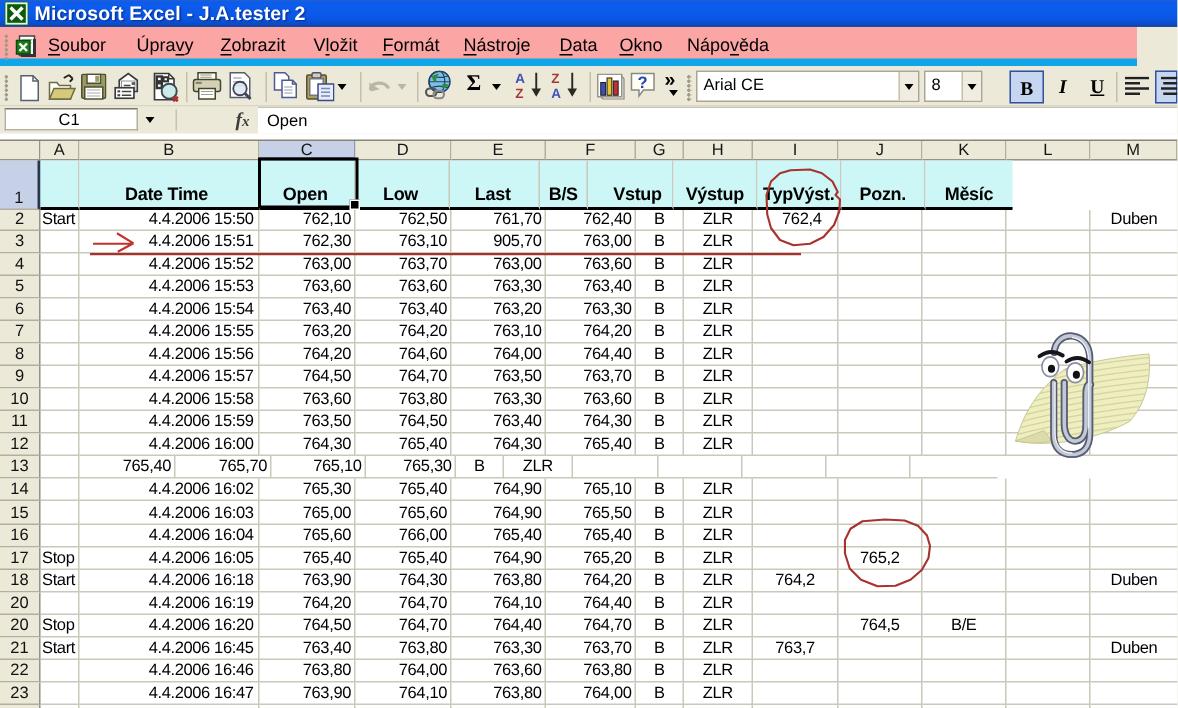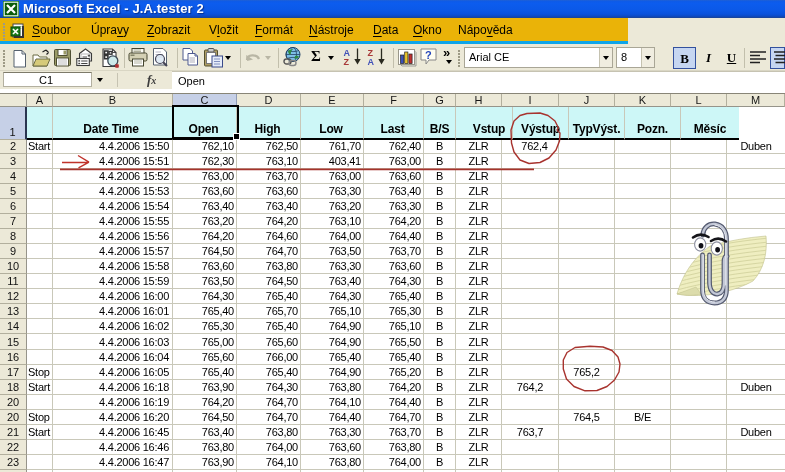--- a/index.html
+++ b/index.html
@@ -1,38 +1,38 @@
 <!DOCTYPE html>
 <html><head><meta charset="utf-8"><style>
 *{margin:0;padding:0;box-sizing:border-box}
 html,body{width:785px;height:472px;overflow:hidden}
 body{position:relative;font-family:"Liberation Sans",sans-serif;background:#ece9d8}
 .titlebar{position:absolute;left:0;top:0;width:785px;height:18px;
  background:linear-gradient(180deg,#2160d2 0%,#0e5be8 8%,#0c5cee 18%,#0b59e8 55%,#0a52dc 78%,#0c4ac4 90%,#16439e 97%,#2b5cab 100%);}
 .titlebar .txt{position:absolute;left:23px;top:0.5px;font-size:13px;font-weight:bold;color:#fff;letter-spacing:.1px;text-shadow:1px 1px 1px rgba(0,20,80,.55)}
 .tico{position:absolute;left:3px;top:1px}
-.menubar{position:absolute;left:0;top:18px;width:628px;height:26px;background:#eab308;border-bottom:3px solid #0ea5e9}
+.menubar{position:absolute;left:0;top:18px;width:758px;height:26px;background:#fca5a5;border-bottom:5px solid #0ea5e9}
 .menu{position:absolute;top:5px;font-size:12px;color:#000}
 .menu u{text-underline-offset:1.5px}
 .grip{position:absolute;width:3px;background-image:radial-gradient(circle at 1.2px 1.2px,#9d9a86 1px,transparent 1.1px);background-size:3px 3px;background-repeat:repeat-y}
 .toolbar{position:absolute;left:0;top:44px;width:785px;height:27px;background:#ece9d8;border-bottom:1px solid #d9d6c4}
 .ti{position:absolute;top:48px}
 .sep{position:absolute;top:48px;width:1px;height:20px;background:#c2bfac}
 .combo{position:absolute;top:47px;height:21px;background:#fff;border:1px solid #a9a696;font-size:11px;color:#000}
 .combo .t{position:absolute;left:4px;top:3px;white-space:nowrap}
 .cbtn{position:absolute;top:0;right:0;width:13px;height:100%;background:#f0ede0;border-left:1px solid #c5c2b0}
 .cbtn:after{content:"";position:absolute;left:3px;top:8px;border:3.5px solid transparent;border-top:4px solid #000}
 .fbtn{position:absolute;top:47px;width:23px;height:22px;font-size:13px;text-align:center;line-height:21px;color:#000}
 .pressed{background:#c6d6f1;border:1px solid #33519e}
 .fmbar{position:absolute;left:0;top:71px;width:785px;height:18px;background:#ece9d8}
 .namebox{position:absolute;left:3px;top:0.5px;width:89px;height:15.5px;background:#fff;border:1px solid #b3b0a0;border-top-color:#7d7a6a;font-size:11px}
 .namebox span{position:absolute;left:35px;top:1.5px}
 .nbtn{position:absolute;left:93px;top:0.5px;width:16px;height:15.5px;background:#ece9d8}
 .nbtn:after{content:"";position:absolute;left:4px;top:6px;border:3.5px solid transparent;border-top:4px solid #000}
-.fxi{position:absolute;left:147px;top:1px;font-family:"Liberation Serif",serif;font-style:italic;font-size:13px;font-weight:bold;color:#3c3c3c}
+.fxi{position:absolute;left:157px;top:1px;font-family:"Liberation Serif",serif;font-style:italic;font-size:13px;font-weight:bold;color:#3c3c3c}
 .fxi i{font-size:10px}
 .ffield{position:absolute;left:172px;top:0px;width:613px;height:18px;background:#fff;border-top:1px solid #c6c3b2}
 .ffield span{position:absolute;left:6px;top:3px;font-size:11px}
 .wstrip{position:absolute;left:0;top:89px;width:785px;height:5px;background:#fff}
 .grid{position:absolute;left:0;top:93px;width:785px;height:379px;background:#fff;border-top:1px solid #888577}
 .hrow{display:flex;height:13px}
 .hrow>div{background:#ece9d8;border-right:1px solid #b2af9d;border-bottom:1px solid #96948a;font-size:11px;color:#161616;text-align:center;line-height:12px;overflow:hidden}
 .hrow .sel{background:#c6d0e7;border-bottom:2px solid #2a3550;border-right:1px solid #8f9bb5}
 .row{display:flex}
 .row>.rh{width:27px;background:#ece9d8;border-right:1px solid #96948a;border-bottom:1px solid #b2af9d;font-size:11px;color:#111;text-align:center;display:flex;align-items:flex-end;justify-content:center;padding-bottom:1px}
@@ -251,21 +251,20 @@
       <div style="width:56px">J</div>
       <div style="width:56px">K</div>
       <div style="width:56px">L</div>
       <div style="width:58px">M</div>
     </div>
  <div class="row row1">
   <div class="rh">1</div>
   <div class="c cA"></div>
       <div class="c cB">Date Time</div>
       <div class="c cC">Open</div>
-      <div class="c cD">High</div>
       <div class="c cE">Low</div>
       <div class="c cF">Last</div>
       <div class="c cG">B/S</div>
       <div class="c cI" style="padding-left:10px">Vstup</div>
       <div class="c cJ">Výstup</div>
       <div class="c cK">TypVýst.</div>
       <div class="c cL">Pozn.</div>
       <div class="c cM">Měsíc</div>
  </div>
 <div class="row" style="height:14px">
@@ -283,21 +282,21 @@
       <div class="c cK"></div>
       <div class="c cL"></div>
       <div class="c cM">Duben</div>
     </div>
 <div class="row" style="height:15px">
       <div class="rh">3</div>
       <div class="c cA"></div>
       <div class="c cB">4.4.2006 15:51</div>
       <div class="c cC">762,30</div>
       <div class="c cD">763,10</div>
-      <div class="c cE">403,41</div>
+      <div class="c cE">905,70</div>
       <div class="c cF">763,00</div>
       <div class="c cG">B</div>
       <div class="c cH">ZLR</div>
       <div class="c cI"></div>
       <div class="c cJ"></div>
       <div class="c cK"></div>
       <div class="c cL"></div>
       <div class="c cM"></div>
     </div>
 <div class="row" style="height:15px">
@@ -440,21 +439,20 @@
       <div class="c cH">ZLR</div>
       <div class="c cI"></div>
       <div class="c cJ"></div>
       <div class="c cK"></div>
       <div class="c cL"></div>
       <div class="c cM"></div>
     </div>
 <div class="row" style="height:15px">
       <div class="rh">13</div>
       <div class="c cA"></div>
-      <div class="c cB">4.4.2006 16:01</div>
       <div class="c cC">765,40</div>
       <div class="c cD">765,70</div>
       <div class="c cE">765,10</div>
       <div class="c cF">765,30</div>
       <div class="c cG">B</div>
       <div class="c cH">ZLR</div>
       <div class="c cI"></div>
       <div class="c cJ"></div>
       <div class="c cK"></div>
       <div class="c cL"></div>

